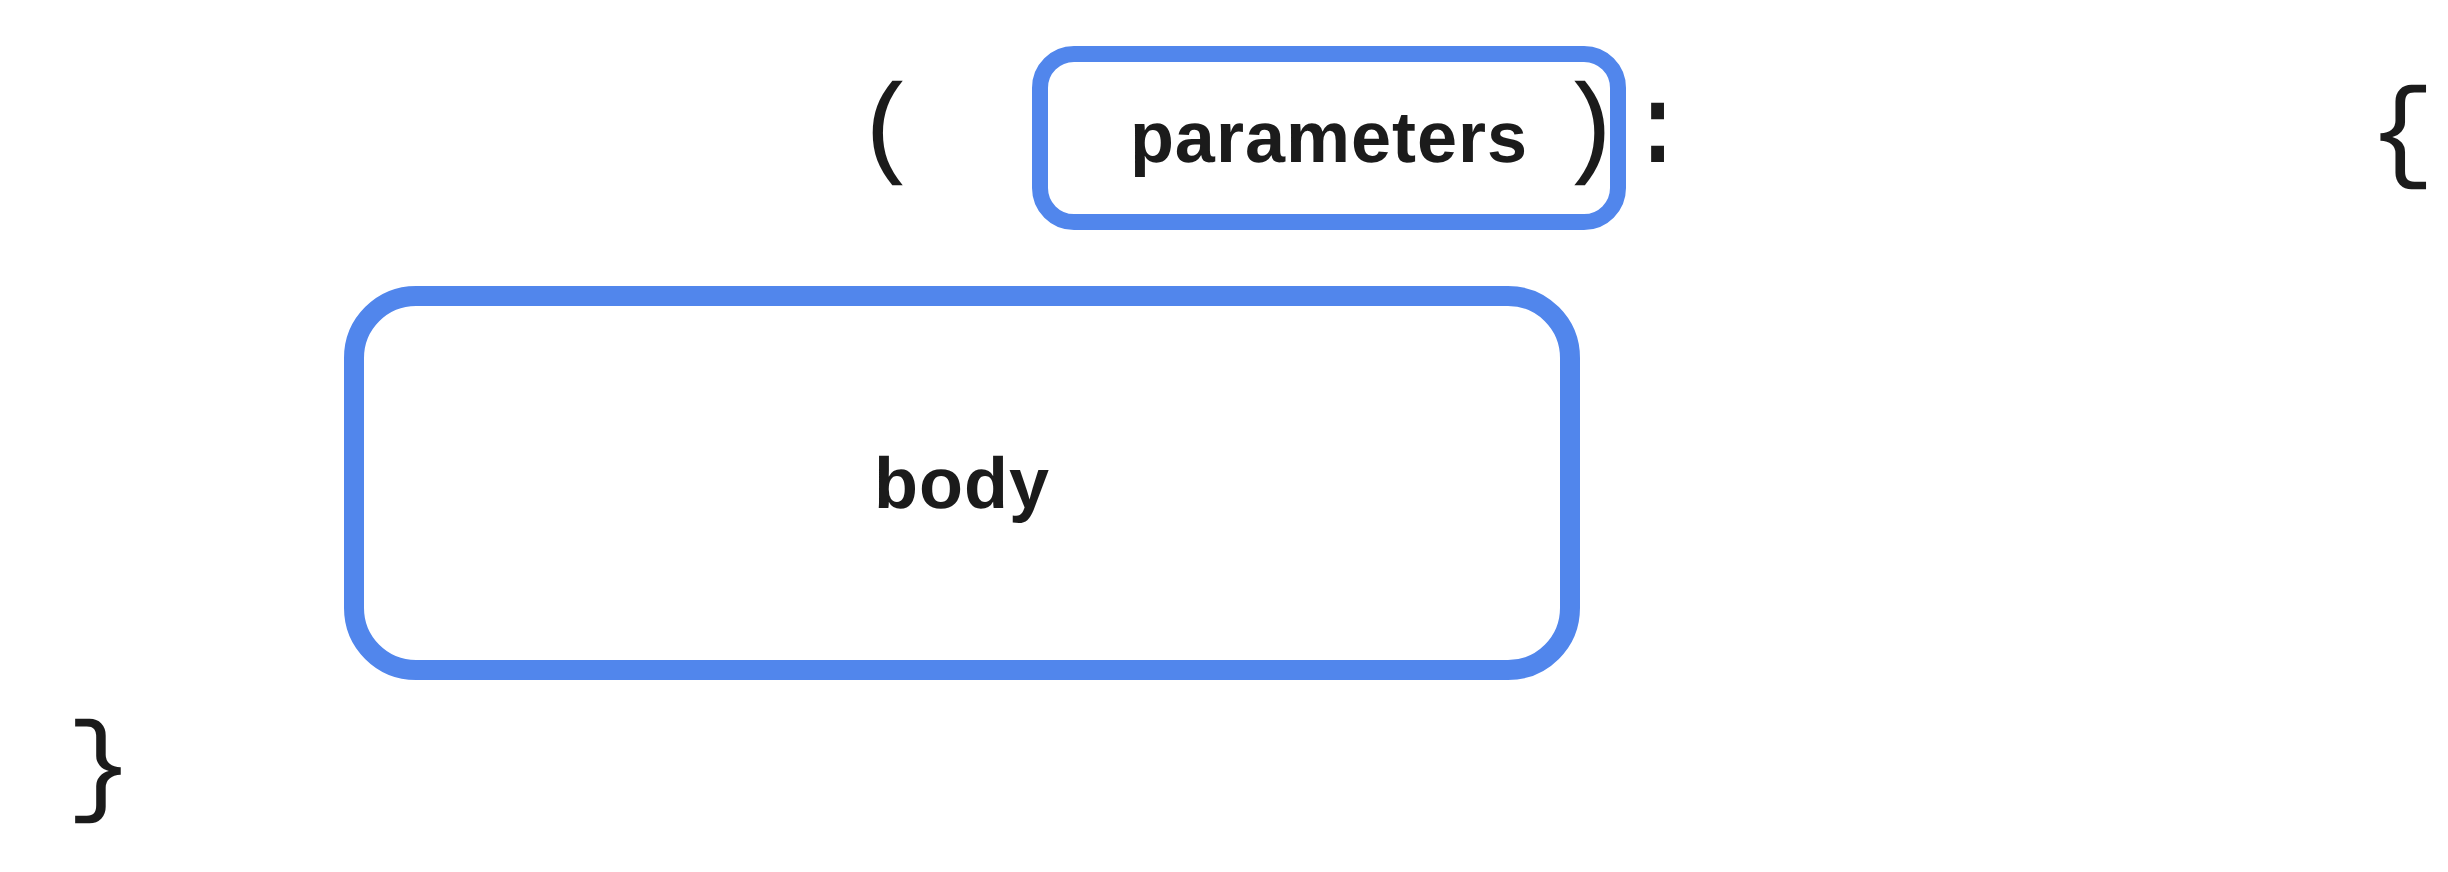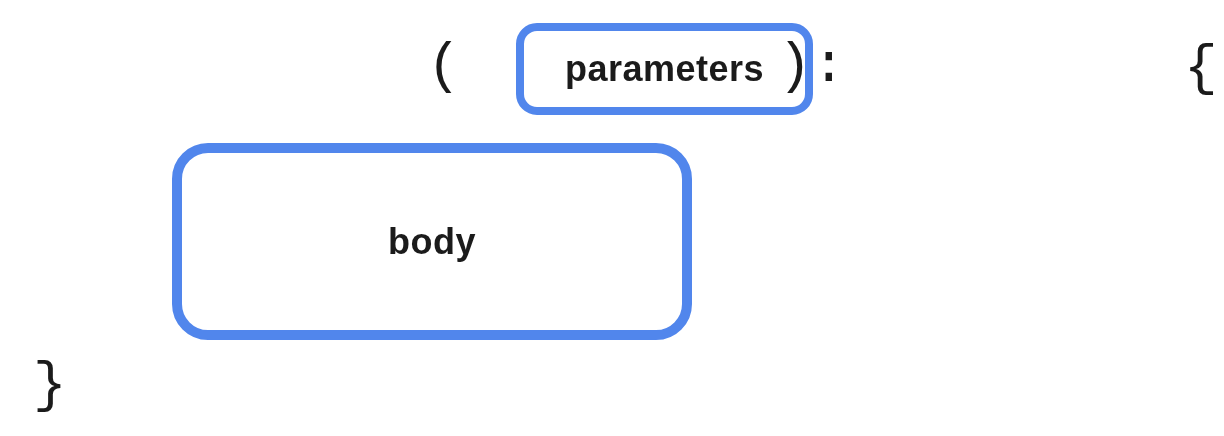--- a/index.html
+++ b/index.html
@@ -49,21 +49,21 @@
     font-family: "Liberation Sans", sans-serif;
     font-weight: 700;
     font-size: 36px;
     letter-spacing: 0.5px;
     color: var(--ink);
     white-space: nowrap;
   }
   .slot-name        { left: 168px; top: 23px;  width: 250px; height: 87px; }
   .slot-parameters  { left: 473px; top: 23px;  width: 297px; height: 92px; margin-left: 43px; }
   .slot-return-type { left: 875px; top: 23px;  width: 295px; height: 87px; }
-  .slot-body        { left: 172px; top: 143px; width: 520px; height: 197px;
+  .slot-body        { left: 172px; top: 143px; width: 618px; height: 197px;
                       border-width: 10px; border-radius: 36px; }
 </style>
 </head>
 <body>
 
 <div class="canvas">
 
 
 
   <span class="code tok-open-paren">(</span>

